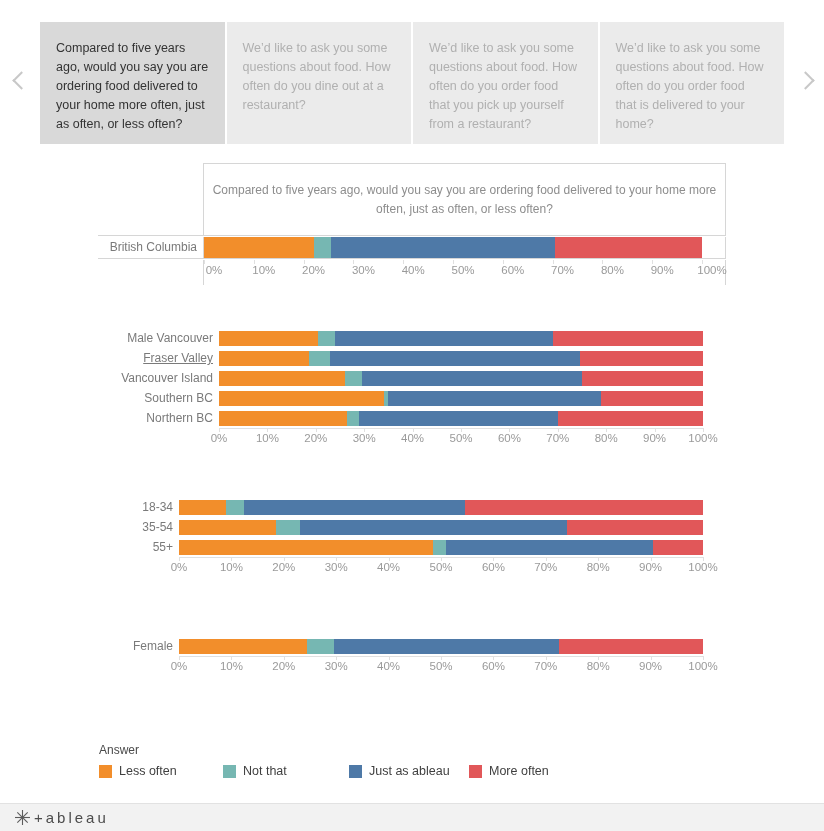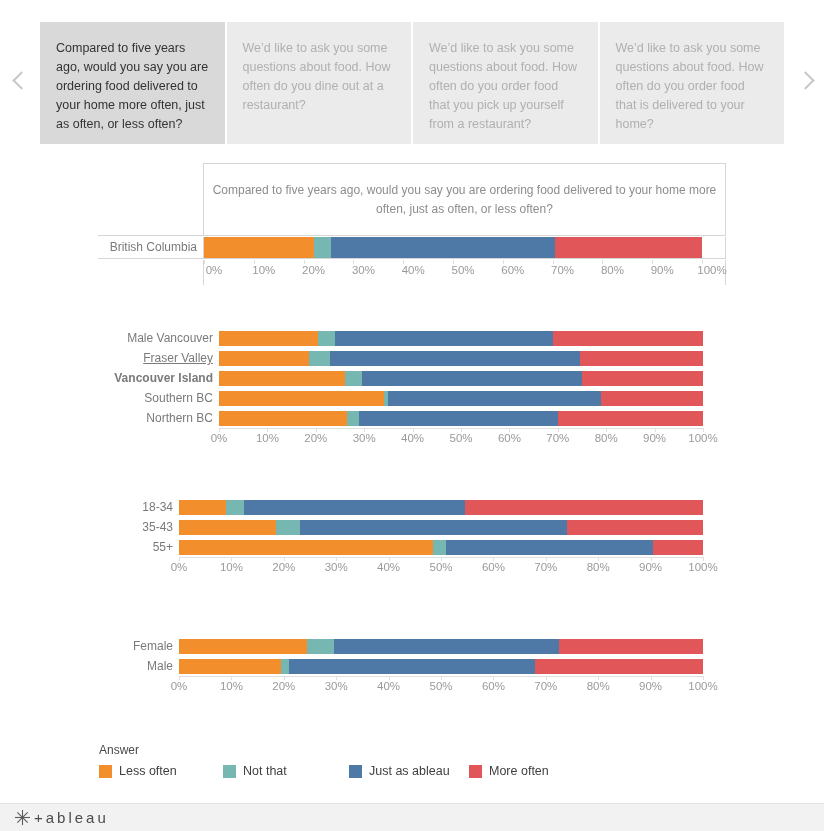--- a/index.html
+++ b/index.html
@@ -261,21 +261,21 @@
         <div class="gridcol" style="left: 435.6px;"></div>
         <div class="bar" style="left: 0px; width: 484px;">
           <div class="seg" style="background: rgb(242, 142, 43); width: 89.54px;"></div>
           <div class="seg" style="background: rgb(118, 183, 178); width: 21.78px;"></div>
           <div class="seg" style="background: rgb(78, 121, 167); width: 249.26px;"></div>
           <div class="seg" style="background: rgb(225, 87, 89); width: 123.42px;"></div>
         </div>
       </div>
     </div>
     <div class="row" style="height: 20px;">
-      <div class="row-label" style="width: 121px; font-weight: bold;">Vancouver Island</div>
+      <div class="row-label" style="width: 121px;">Vancouver Island</div>
       <div class="bar-wrap" style="width: 484px;">
         <div class="gridcol" style="left: 48.4px;"></div>
         <div class="gridcol" style="left: 96.8px;"></div>
         <div class="gridcol" style="left: 145.2px;"></div>
         <div class="gridcol" style="left: 193.6px;"></div>
         <div class="gridcol" style="left: 242px;"></div>
         <div class="gridcol" style="left: 290.4px;"></div>
         <div class="gridcol" style="left: 338.8px;"></div>
         <div class="gridcol" style="left: 387.2px;"></div>
         <div class="gridcol" style="left: 435.6px;"></div>
@@ -369,21 +369,21 @@
         <div class="gridcol" style="left: 471.6px;"></div>
         <div class="bar" style="left: 0px; width: 524px;">
           <div class="seg" style="background: rgb(242, 142, 43); width: 47.16px;"></div>
           <div class="seg" style="background: rgb(118, 183, 178); width: 18.34px;"></div>
           <div class="seg" style="background: rgb(78, 121, 167); width: 220.08px;"></div>
           <div class="seg" style="background: rgb(225, 87, 89); width: 238.42px;"></div>
         </div>
       </div>
     </div>
     <div class="row" style="height: 20px;">
-      <div class="row-label" style="width: 81px;">35-43</div>
+      <div class="row-label" style="width: 81px;">35-54</div>
       <div class="bar-wrap" style="width: 524px;">
         <div class="gridcol" style="left: 52.4px;"></div>
         <div class="gridcol" style="left: 104.8px;"></div>
         <div class="gridcol" style="left: 157.2px;"></div>
         <div class="gridcol" style="left: 209.6px;"></div>
         <div class="gridcol" style="left: 262px;"></div>
         <div class="gridcol" style="left: 314.4px;"></div>
         <div class="gridcol" style="left: 366.8px;"></div>
         <div class="gridcol" style="left: 419.2px;"></div>
         <div class="gridcol" style="left: 471.6px;"></div>
@@ -456,40 +456,20 @@
         <div class="gridcol" style="left: 419.2px;"></div>
         <div class="gridcol" style="left: 471.6px;"></div>
         <div class="bar" style="left: 0px; width: 524px;">
           <div class="seg" style="background: rgb(242, 142, 43); width: 128.38px;"></div>
           <div class="seg" style="background: rgb(118, 183, 178); width: 26.2px;"></div>
           <div class="seg" style="background: rgb(78, 121, 167); width: 225.32px;"></div>
           <div class="seg" style="background: rgb(225, 87, 89); width: 144.1px;"></div>
         </div>
       </div>
     </div>
-    <div class="row" style="height: 20px;">
-      <div class="row-label" style="width: 81px;">Male</div>
-      <div class="bar-wrap" style="width: 524px;">
-        <div class="gridcol" style="left: 52.4px;"></div>
-        <div class="gridcol" style="left: 104.8px;"></div>
-        <div class="gridcol" style="left: 157.2px;"></div>
-        <div class="gridcol" style="left: 209.6px;"></div>
-        <div class="gridcol" style="left: 262px;"></div>
-        <div class="gridcol" style="left: 314.4px;"></div>
-        <div class="gridcol" style="left: 366.8px;"></div>
-        <div class="gridcol" style="left: 419.2px;"></div>
-        <div class="gridcol" style="left: 471.6px;"></div>
-        <div class="bar" style="left: 0px; width: 524px;">
-          <div class="seg" style="background: rgb(242, 142, 43); width: 102.18px;"></div>
-          <div class="seg" style="background: rgb(118, 183, 178); width: 7.86px;"></div>
-          <div class="seg" style="background: rgb(78, 121, 167); width: 246.28px;"></div>
-          <div class="seg" style="background: rgb(225, 87, 89); width: 167.68px;"></div>
-        </div>
-      </div>
-    </div>
     <div class="axis">
       <div class="axis-line" style="left: 81px; width: 524px;"></div>
       <div class="tickmark" style="left: 81px;"></div>
       <div class="tick" style="left: 81px;">0%</div>
       <div class="tickmark" style="left: 133.4px;"></div>
       <div class="tick" style="left: 133.4px;">10%</div>
       <div class="tickmark" style="left: 185.8px;"></div>
       <div class="tick" style="left: 185.8px;">20%</div>
       <div class="tickmark" style="left: 238.2px;"></div>
       <div class="tick" style="left: 238.2px;">30%</div>

